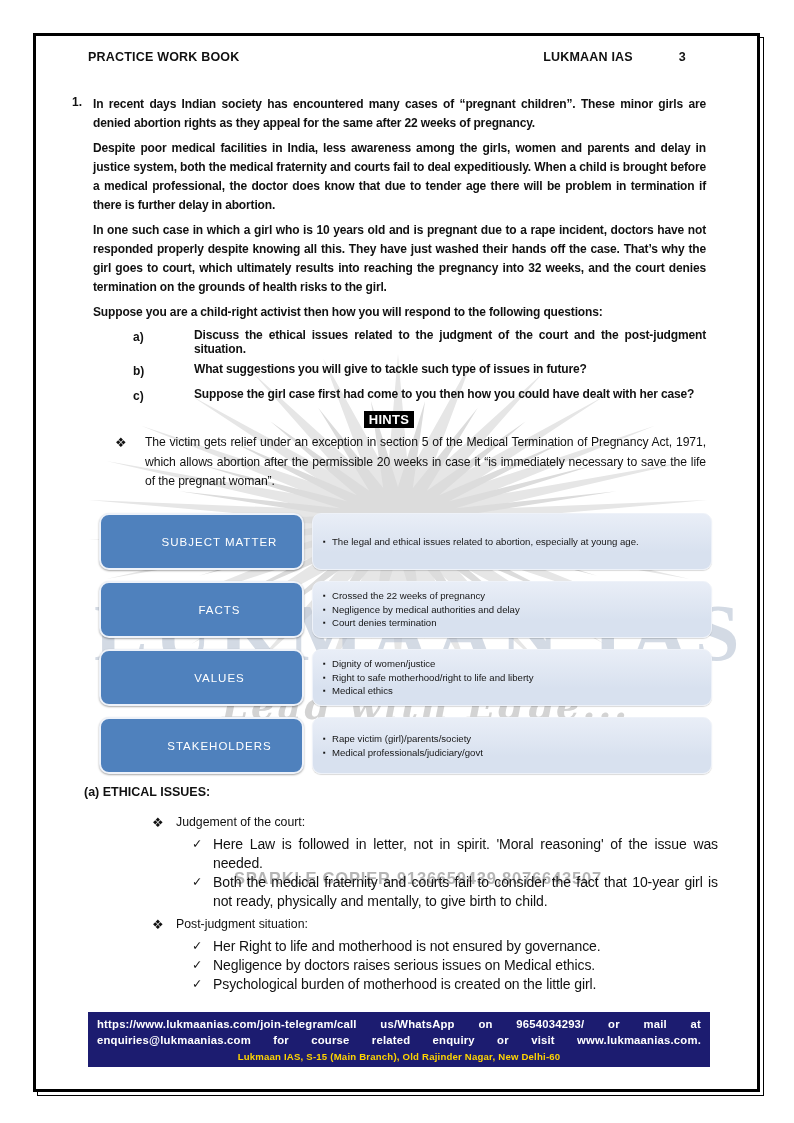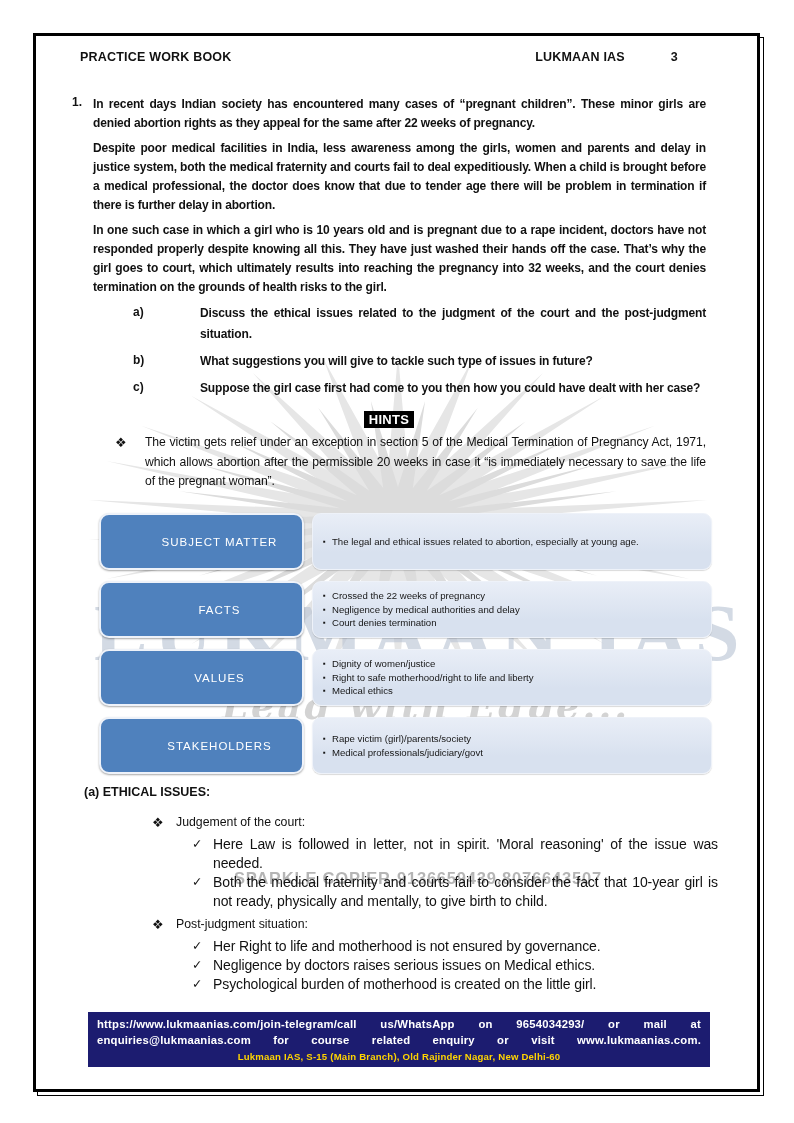--- a/index.html
+++ b/index.html
@@ -25,28 +25,28 @@
     position:absolute;left:186px;top:648px;
     font-family:"DejaVu Serif","Liberation Serif",serif;font-style:italic;font-weight:bold;
     font-size:37px;letter-spacing:3px;color:#cfcfcf;opacity:.9;white-space:nowrap;
   }
   .wm-stamp{
     position:absolute;left:198px;top:833px;
     font-size:16.5px;font-weight:bold;letter-spacing:.8px;color:#a9a9a9;opacity:.85;white-space:nowrap;
   }
   
   .content{position:absolute;left:36px;top:0;width:634px;z-index:1;}
-  .hdr{position:absolute;top:14px;left:8px;width:100%;display:flex;justify-content:space-between;font-size:12.5px;font-weight:bold;letter-spacing:.2px;}
+  .hdr{position:absolute;top:14px;left:16px;width:100%;display:flex;justify-content:space-between;font-size:12.5px;font-weight:bold;letter-spacing:.2px;}
   .hdr-right{display:flex;gap:46px;margin-right:36px;}
   .question{position:absolute;top:59px;left:0;width:100%;padding-left:21px;box-sizing:border-box;}
   .qnum{position:absolute;left:0;top:0;font-weight:bold;font-size:12px;}
   .qpara{margin:0 0 6px 0;font-size:12px;font-weight:bold;line-height:19px;text-align:justify;letter-spacing:-.15px;}
   .subq{display:flex;margin:3px 0 6px 40px;}
   .subq-label{flex:0 0 61px;font-weight:bold;font-size:12px;line-height:19px;}
-  .subq-text{flex:1;font-weight:bold;font-size:12px;line-height:21px;text-align:justify;letter-spacing:-.15px;margin-left:6px;}
+  .subq-text{flex:1;font-weight:bold;font-size:12px;line-height:14px;text-align:justify;letter-spacing:-.15px;}
   .hints-wrap{position:absolute;top:374px;left:0;width:100%;text-align:center;}
   .hints-title{display:inline-block;background:var(--hints_bg,#000);color:#fff;font-weight:bold;font-size:13px;padding:1px 5px;letter-spacing:.3px;}
   .hint-row{position:absolute;top:397px;left:0;width:100%;display:flex;padding-left:43px;box-sizing:border-box;}
   .hint-mark{flex:0 0 30px;font-size:13px;line-height:19.5px;}
   .hint-text{flex:1;font-size:12.2px;line-height:19.5px;text-align:justify;letter-spacing:-.1px;}
   
   .diagram{position:absolute;top:477px;left:63px;width:613px;}
   .diag-row{display:flex;align-items:stretch;margin-bottom:11px;height:57px;}
   .diag-box{
     flex:0 0 205px;border-radius:10px;background:var(--accent_blue,#4f81bd);
@@ -111,20 +111,21 @@
         <span>3</span>
       </span>
     </div>
 
     <div class="question">
       <span class="qnum">1.</span>
       <div>
           <p class="qpara">In recent days Indian society has encountered many cases of “pregnant children”. These minor girls are denied abortion rights as they appeal for the same after 22 weeks of pregnancy.</p>
           <p class="qpara">Despite poor medical facilities in India, less awareness among the girls, women and parents and delay in justice system, both the medical fraternity and courts fail to deal expeditiously. When a child is brought before a medical professional, the doctor does know that due to tender age there will be problem in termination if there is further delay in abortion.</p>
           <p class="qpara">In one such case in which a girl who is 10 years old and is pregnant due to a rape incident, doctors have not responded properly despite knowing all this. They have just washed their hands off the case. That’s why the girl goes to court, which ultimately results into reaching the pregnancy into 32 weeks, and the court denies termination on the grounds of health risks to the girl.</p>
+          <p class="qpara">Suppose you are a child-right activist then how you will respond to the following questions:</p>
         </div>
 
       <div class="subq">
         <span class="subq-label">a)</span>
         <span class="subq-text">Discuss the ethical issues related to the judgment of the court and the post-judgment situation.</span>
       </div>
       <div class="subq">
         <span class="subq-label">b)</span>
         <span class="subq-text">What suggestions you will give to tackle such type of issues in future?</span>
       </div>

